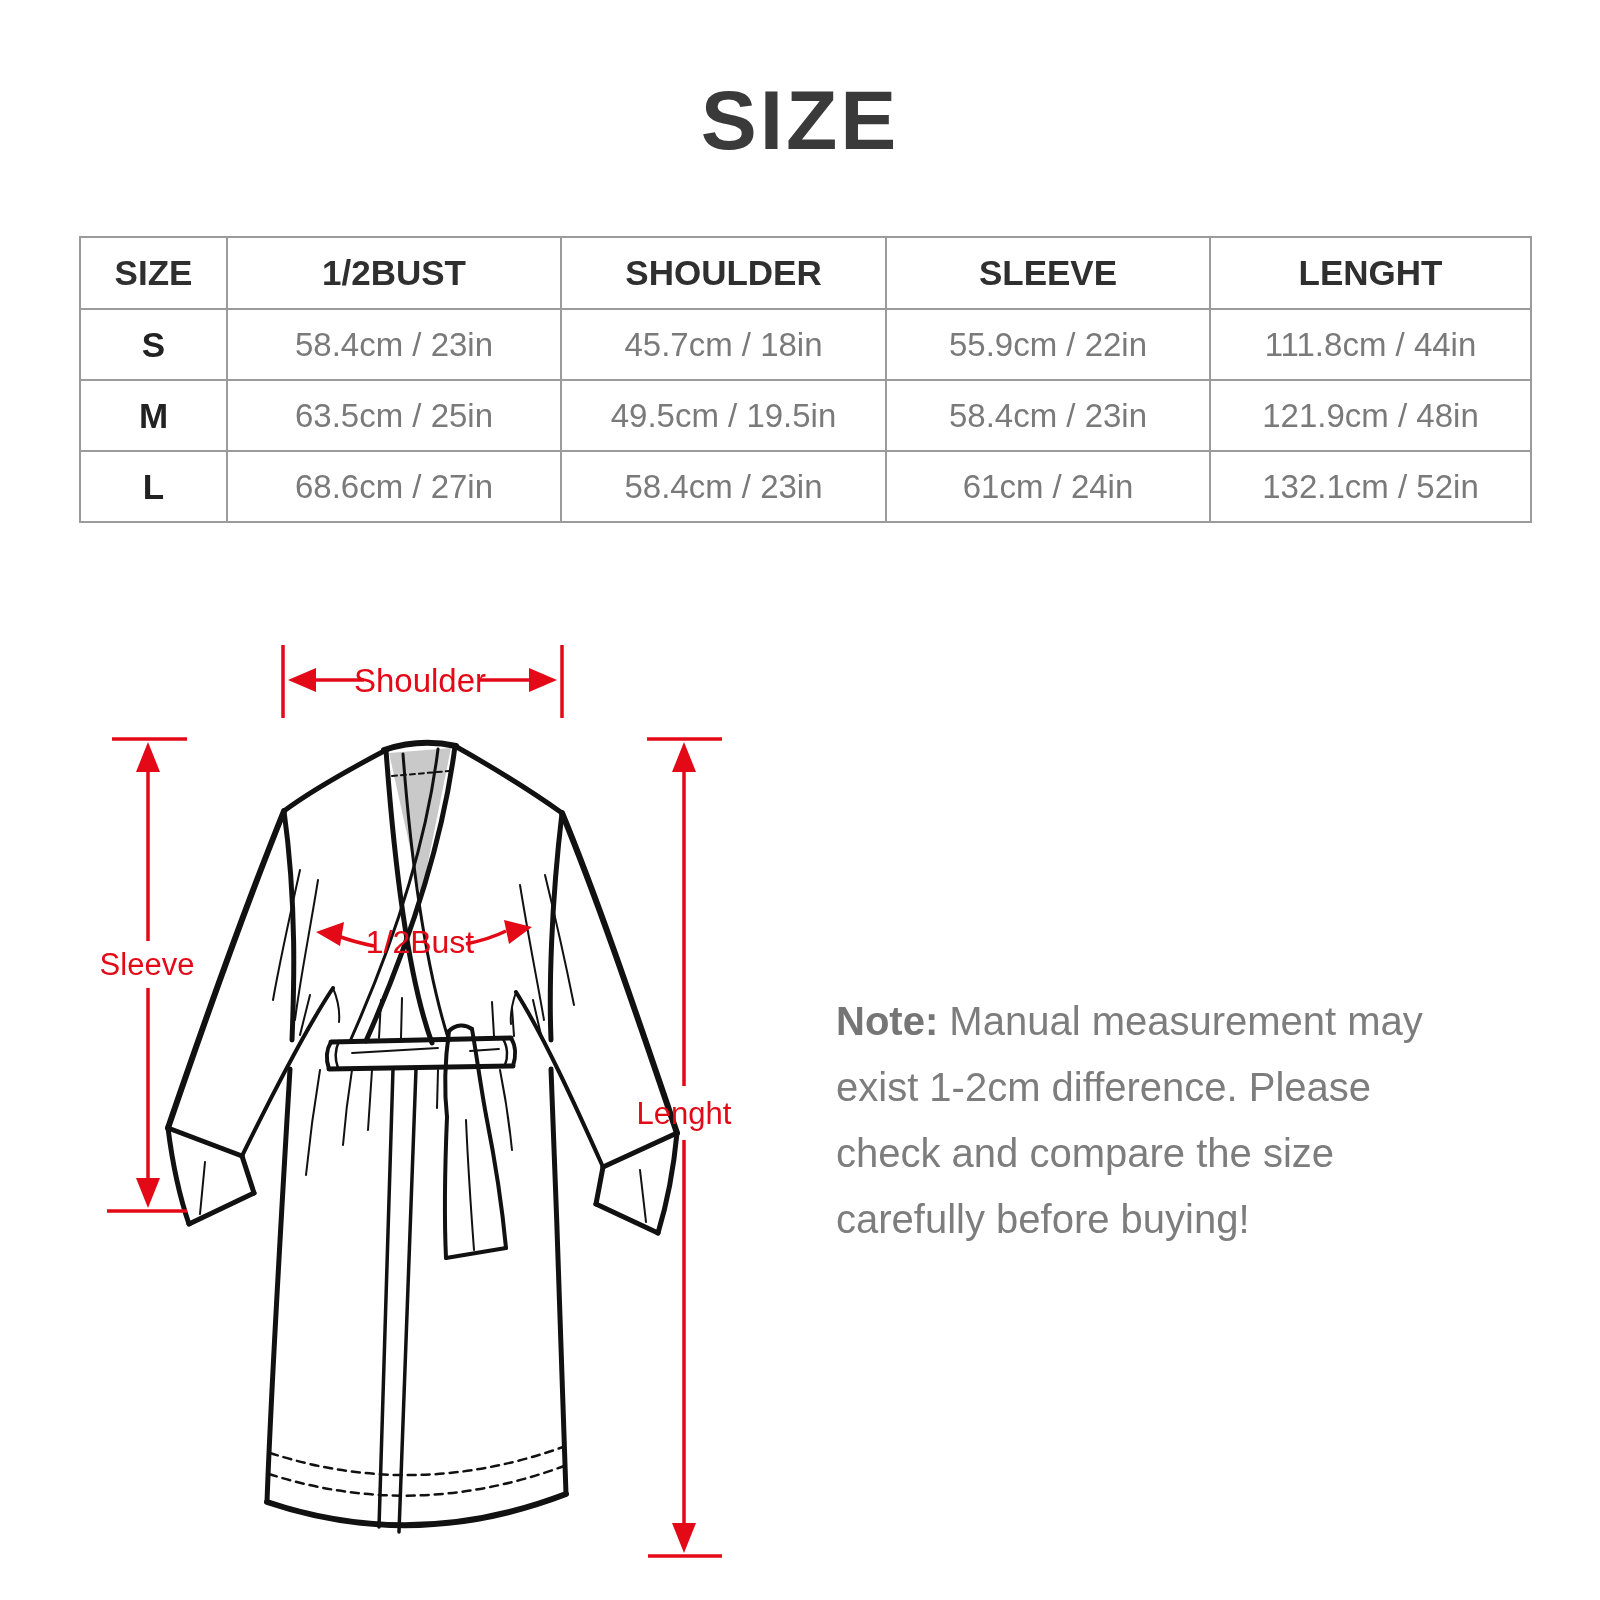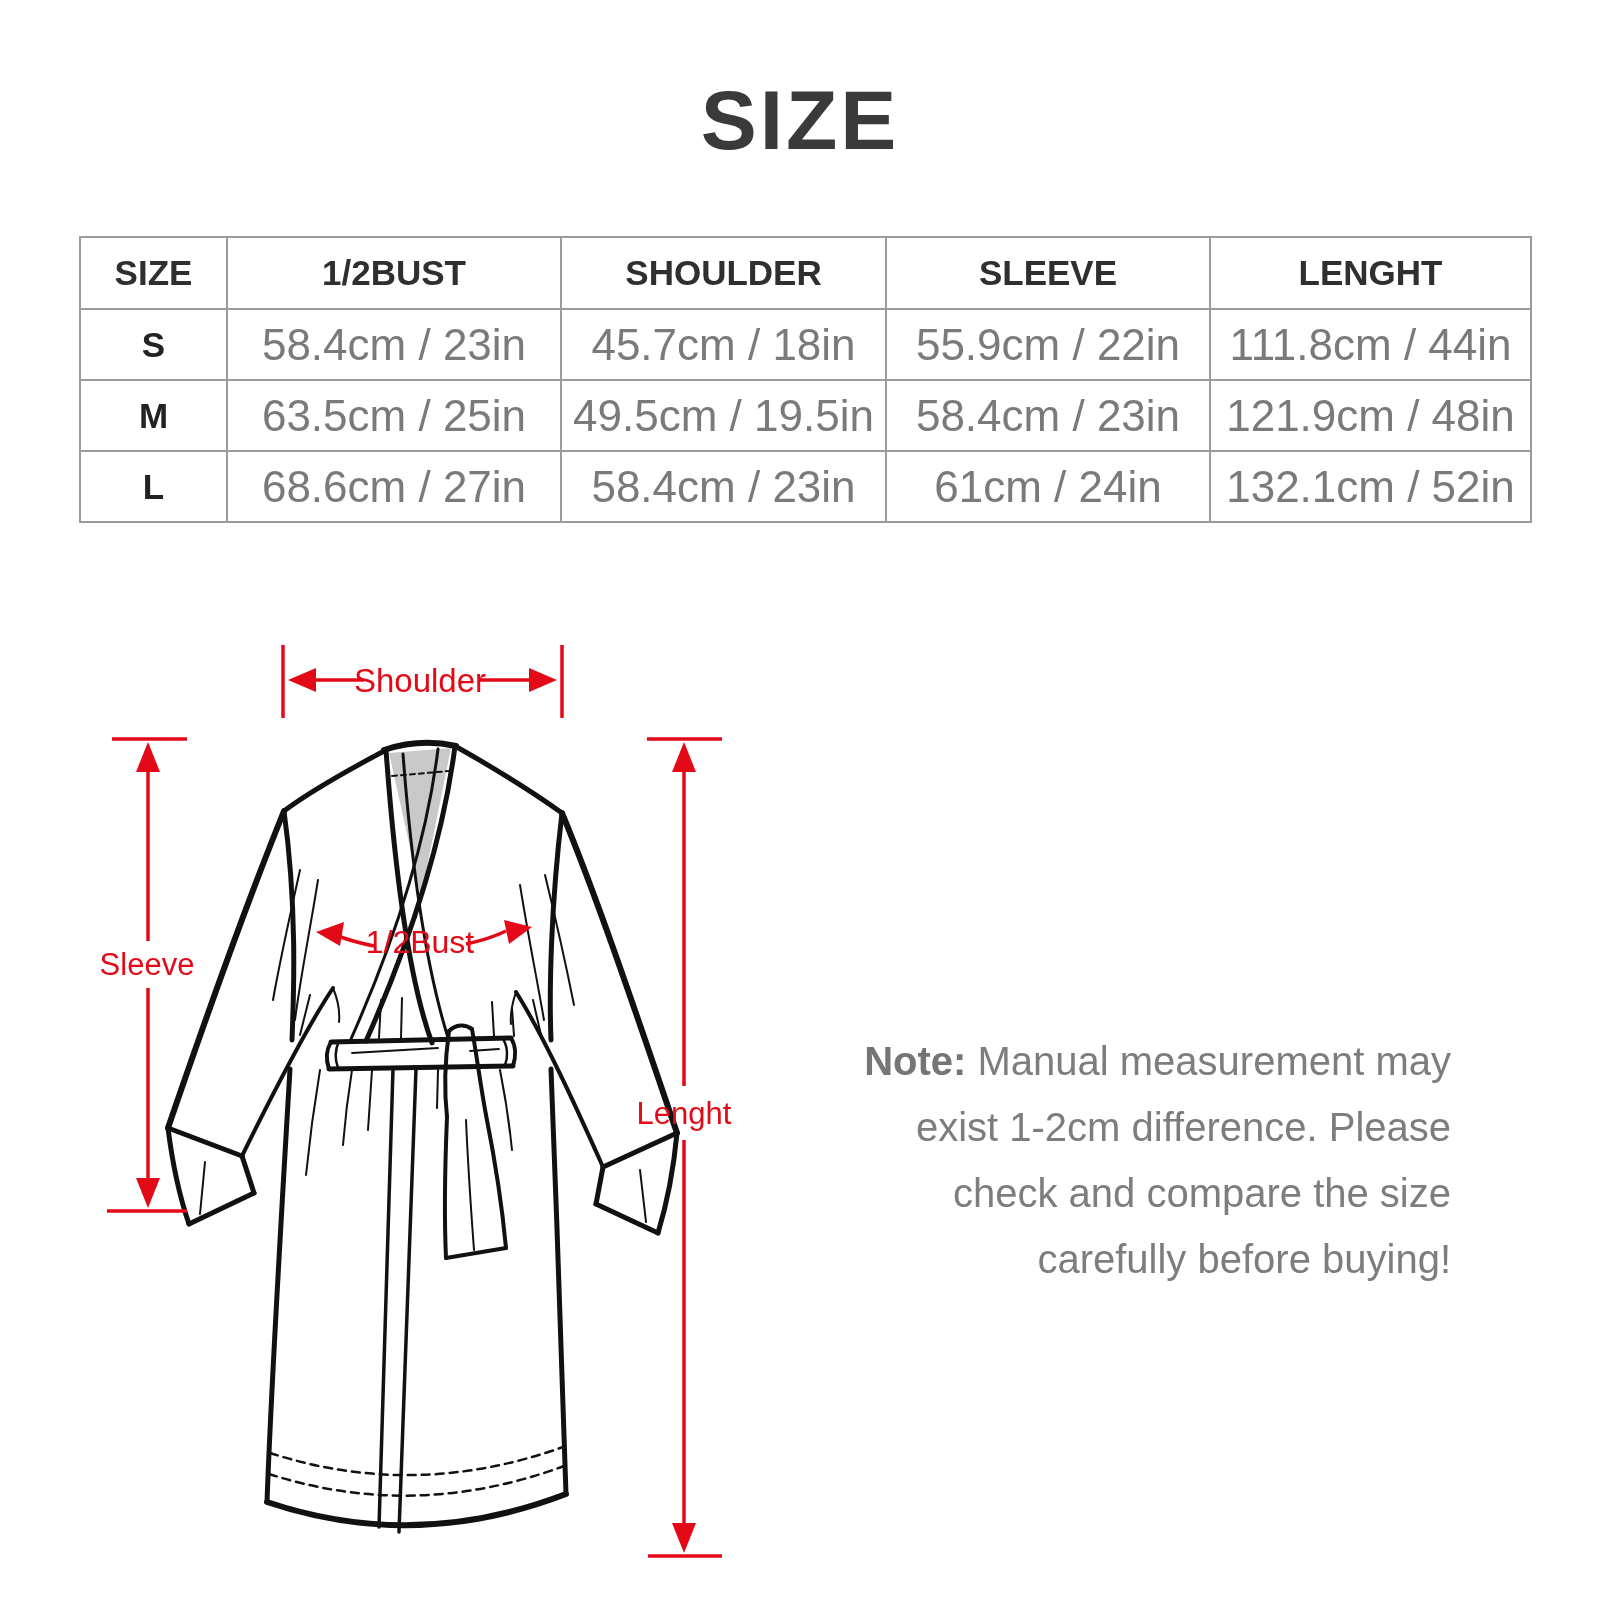--- a/index.html
+++ b/index.html
@@ -33,42 +33,41 @@
     vertical-align:middle;
     padding:0;
   }
   table.size-table th{
     font-size:35px;
     font-weight:bold;
     color:#2f2f2f;
     height:70px;
   }
   table.size-table td{
-    font-size:44px;
+    font-size:33px;
     color:#7a7a7a;
     height:69px;
   }
   table.size-table td.size-label{
     font-weight:bold;
     font-size:35px;
     color:#222222;
   }
   .diagram-svg{
     position:absolute;
     left:0; top:0;
     width:1600px; height:1600px;
   }
   .note-block{
     position:absolute;
-    left:836px; top:988px;
+    left:836px; top:948px;
     width:615px;
     font-size:40px;
     line-height:66px;
     color:#7d7d7d;
-    text-align:right;
   }
   .note-block b{font-weight:bold;color:#757575;}
 </style>
 </head>
 <body>
 
 <div class="page-title">SIZE</div>
 
 <table class="size-table">
   <colgroup>

